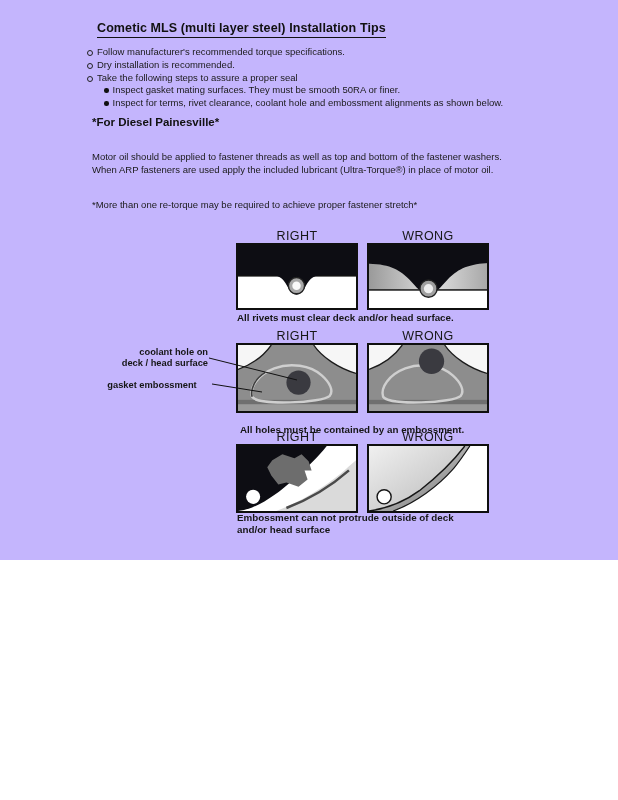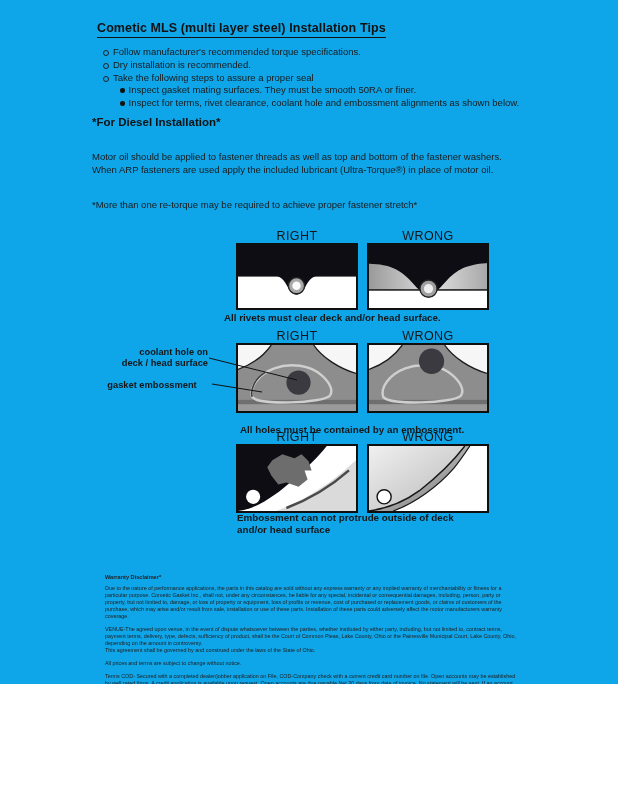--- a/index.html
+++ b/index.html
@@ -1,22 +1,22 @@
 <!DOCTYPE html>
 <html><head>
 <meta charset="utf-8">
 <style>
   html,body{margin:0;padding:0;background:#fff;}
-  .page{position:relative;width:618px;height:684px;background:#0ea5e9;overflow:hidden;
+  .page{position:relative;width:618px;height:560px;background:#c4b5fd;overflow:hidden;
         font-family:"Liberation Sans", sans-serif;color:#1a1a1a;}
 
   .title{position:absolute;left:97px;top:21px;font-size:12.5px;font-weight:bold;
          color:#111;border-bottom:1.5px solid #111;padding-bottom:2px;letter-spacing:.1px;}
 
-  .bullets{position:absolute;left:103px;top:46px;font-size:9.5px;line-height:12.8px;width:480px;}
+  .bullets{position:absolute;left:87px;top:46px;font-size:9.5px;line-height:12.8px;width:480px;}
   .b-row{display:flex;align-items:flex-start;}
   .ring{width:4px;height:4px;border:1px solid #222;border-radius:50%;margin:4px 4px 0 0;flex:none;}
   .dot{width:4.5px;height:4.5px;background:#111;border-radius:50%;margin:4px 4px 0 0;flex:none;}
   .sub{margin-left:17px;}
 
   .diesel{position:absolute;left:92px;top:116px;width:478px;}
   .d-head{font-size:11.5px;font-weight:bold;margin-bottom:7px;color:#111;}
   .para{font-size:9.5px;line-height:13px;margin-bottom:8px;white-space:pre-line;margin-top:22px;}
 
   .rw{position:absolute;width:122px;text-align:center;font-size:12.5px;letter-spacing:.4px;color:#161616;}
@@ -61,21 +61,21 @@
         <span>Inspect gasket mating surfaces.  They must be smooth 50RA or finer.</span>
       </div>
       <div class="b-row">
         <span class="dot"></span>
         <span>Inspect for terms, rivet clearance, coolant hole and embossment alignments as shown below.</span>
       </div>
     </div>
   </div>
 
   <div class="diesel">
-    <div class="d-head">*For Diesel Installation*</div>
+    <div class="d-head">*For Diesel Painesville*</div>
     <div class="para">Motor oil should be applied to fastener threads as well as top and bottom of the fastener washers.
 When ARP fasteners are used apply the included lubricant (Ultra-Torque®) in place of motor oil.</div>
     <div class="para">*More than one re-torque may be required to achieve proper fastener stretch*</div>
   </div>
 
   <div class="rw" style="left:236px;top:229px;">RIGHT</div>
   <div class="rw" style="left:367px;top:229px;">WRONG</div>
 
   <div class="dbox h1r" style="left:236px;top:243px;">
     <svg viewBox="0 0 117 62" preserveAspectRatio="none">
@@ -99,21 +99,21 @@
       </defs>
       <rect width="117" height="62" fill="#ffffff"></rect>
       <rect x="0" y="18" width="117" height="26" fill="url(#g1a)"></rect>
       <rect x="0" y="43.5" width="117" height="1.6" fill="#111"></rect>
       <rect x="0" y="45.1" width="117" height="16.9" fill="#ffffff"></rect>
       <path d="M0,0 H117 V18 C96,19 87,25 78,34 C71,41 67,48 59,48 C51,48 47,41 40,34 C31,25 22,19 0,18.5 Z" fill="#0d0d13"></path>
       <circle cx="59" cy="43" r="8.5" fill="#a0a0a0" stroke="#222" stroke-width="1.4"></circle>
       <circle cx="59" cy="43" r="4.6" fill="#eeeeee"></circle>
     </svg>
   </div>
-  <div class="caption" style="left:224px;top:312px;">All rivets must clear deck and/or head surface.</div>
+  <div class="caption" style="left:237px;top:312px;">All rivets must clear deck and/or head surface.</div>
 
   <div class="rw" style="left:236px;top:329px;">RIGHT</div>
   <div class="rw" style="left:367px;top:329px;">WRONG</div>
 
   <div class="side-label" style="top:347px;">coolant hole on
 deck / head surface</div>
   <div class="side-label" style="top:380px;text-align:center;">gasket embossment</div>
   <svg class="leader-svg" viewBox="0 0 100 42">
     <line x1="4" y1="4" x2="92" y2="26" stroke="#111" stroke-width="1"></line>
     <line x1="7" y1="30" x2="57" y2="38" stroke="#111" stroke-width="1"></line>

